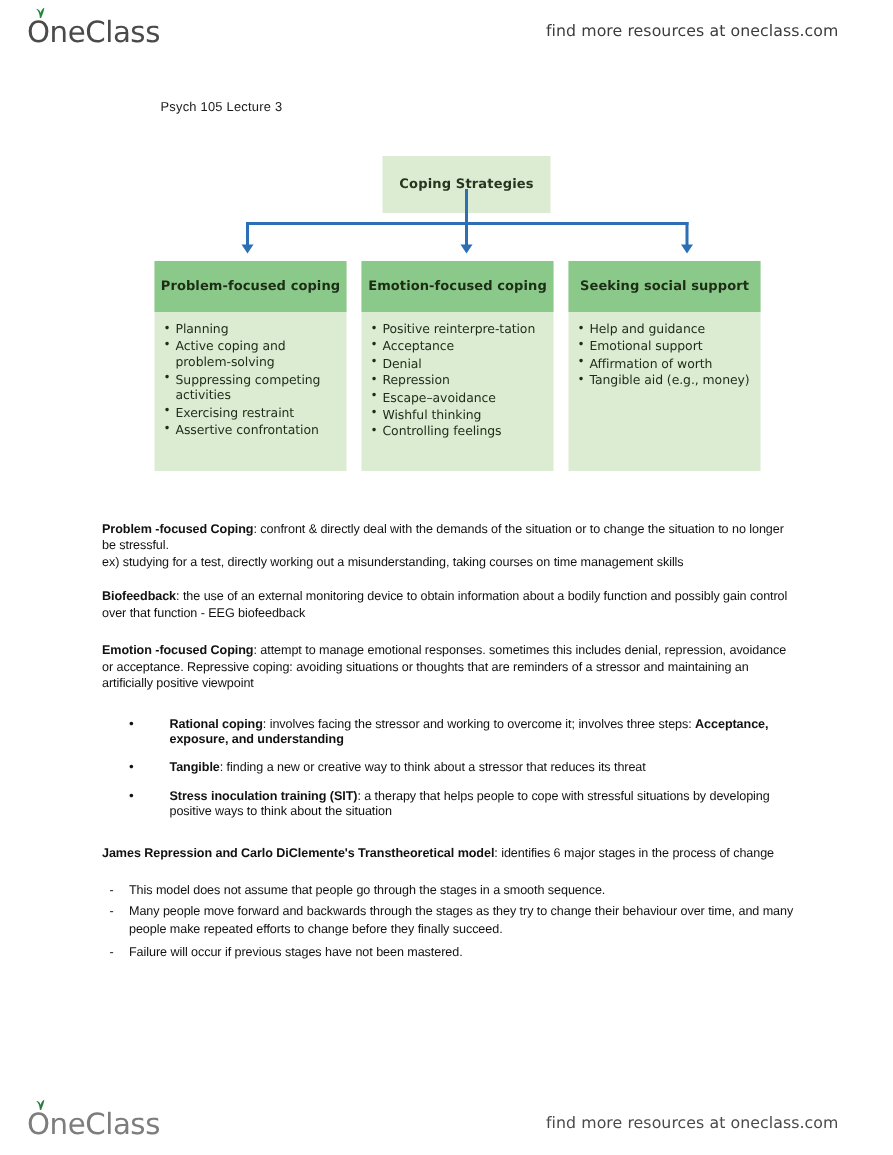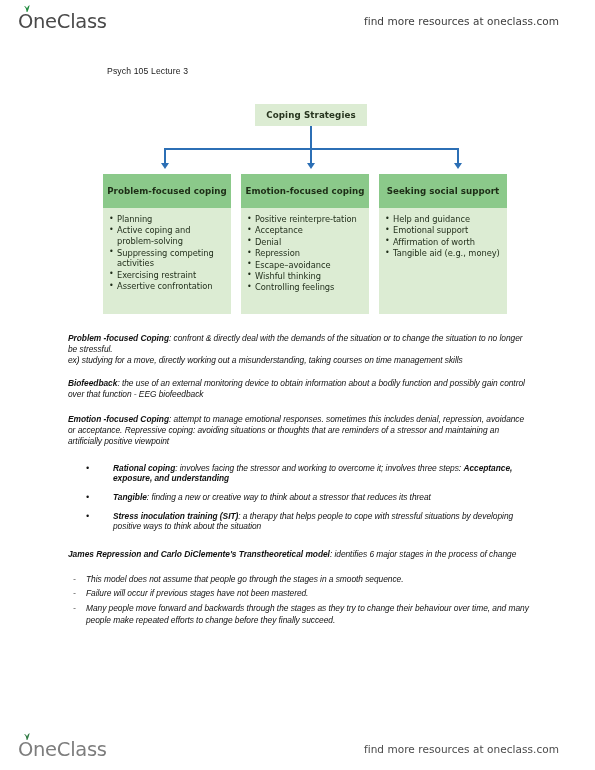--- a/index.html
+++ b/index.html
@@ -90,21 +90,21 @@
     top: 104px;
     width: 404px;
     height: 224px;
   }
 
   .root-box {
     position: absolute;
     left: 152px;
     top: 0px;
     width: 112px;
-    height: 22px;
+    height: 38px;
     background: #dcecd3;
     display: flex;
     align-items: center;
     justify-content: center;
   }
   .root-box span {
     font-family: "DejaVu Sans", sans-serif;
     font-size: 8.7px;
     font-weight: 700;
     color: #27351f;
@@ -186,23 +186,22 @@
     left: -8px;
     top: -0.5px;
     font-size: 8px;
     color: #1e2b18;
   }
 
   
   .notes {
     position: absolute;
     left: 68px;
-    top: 333px;
+    top: 347px;
     width: 462px;
-    font-style: italic;
   }
   .para {
     font-size: 8.4px;
     line-height: 1.33;
     color: #111111;
     margin: 0 0 0 0;
     letter-spacing: -0.04px;
     text-align: left;
   }
   .para b { font-weight: 700; }
@@ -332,21 +331,21 @@
         <li>Tangible aid (e.g., money)</li>
       </ul>
     </div>
 
   </div>
 
   <div class="notes">
 
     <p class="para"><b>Problem -focused Coping</b><span>: confront &amp; directly deal with the demands of the situation or to change the situation to no longer be stressful.</span></p>
 
-    <p class="para">ex) studying for a move, directly working out a misunderstanding, taking courses on time management skills</p>
+    <p class="para">ex) studying for a test, directly working out a misunderstanding, taking courses on time management skills</p>
 
     <div class="gap-md"></div>
 
 
     <p class="para"><b>Biofeedback</b><span>: the use of an external monitoring device to obtain information about a bodily function and possibly gain control over that function - EEG biofeedback</span></p>
 
     <div class="gap-lg"></div>
 
     <p class="para"><b>Emotion -focused Coping</b><span>: attempt to manage emotional responses. sometimes this includes denial, repression, avoidance or acceptance. Repressive coping: avoiding situations or thoughts that are reminders of a stressor and maintaining an artificially positive viewpoint</span></p>
 
@@ -359,22 +358,22 @@
     </ul>
 
     <div class="gap-sm"></div>
 
     <p class="para"><b>James Repression and Carlo DiClemente's Transtheoretical model</b><span>: identifies 6 major stages in the process of change</span></p>
 
     <div class="gap-lg"></div>
 
     <ul class="dash-list">
       <li>This model does not assume that people go through the stages in a smooth sequence.</li>
+      <li>Many people move forward and backwards through the stages as they try to change their behaviour over time, and many people make repeated efforts to change before they finally succeed.</li>
       <li>Failure will occur if previous stages have not been mastered.</li>
-      <li>Many people move forward and backwards through the stages as they try to change their behaviour over time, and many people make repeated efforts to change before they finally succeed.</li>
     </ul>
 
   </div>
 </div>
 
 <div class="brandbar" id="footer-bar">
   <div class="logo">
     <span class="logo-o">
       <svg class="logo-sprout" viewBox="0 0 9 7">
         <path d="M4.6 7 C4.4 4.4 3.6 2.2 2.1 0.9 C3.6 1.1 4.6 2.2 5.1 3.6 C5.4 2.0 6.3 0.8 7.6 0 C7.3 2.3 6.4 4.6 5.4 7 Z" fill="#2f7a43"></path>

